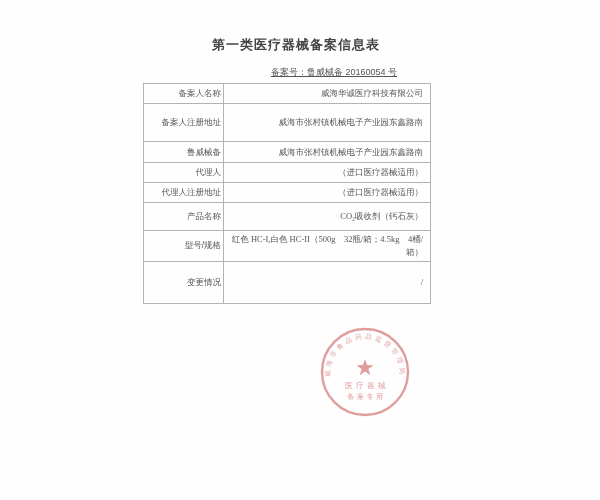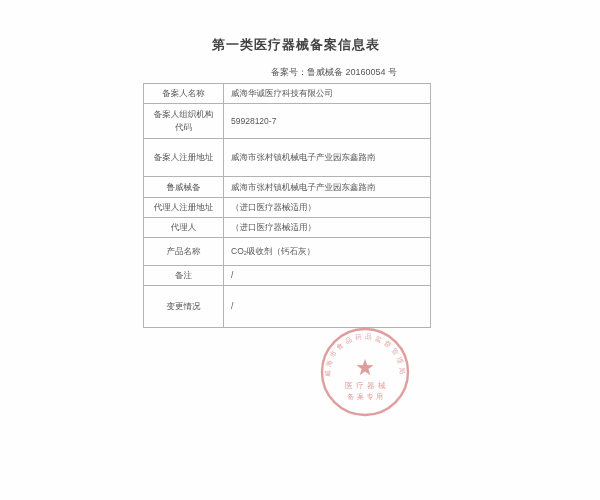--- a/index.html
+++ b/index.html
@@ -7,33 +7,34 @@
     width:600px;height:500px;background:#ffffff;position:relative;
     font-family:"Liberation Sans",sans-serif;color:#4f4f4f;overflow:hidden;
   }
   .page{position:absolute;inset:0;background:#fefefe;}
   .doc-title{
     position:absolute;top:36px;left:0;width:592px;text-align:center;
     font-size:13px;font-weight:bold;color:#444;letter-spacing:1px;
   }
   .record-number{
     position:absolute;top:66px;left:143px;width:288px;box-sizing:border-box;
-    text-align:right;padding-right:34px;font-size:9px;color:#555;
+    text-align:right;padding-right:34px;font-size:9px;color:#555;text-decoration:underline;
   }
   table.form{
     position:absolute;left:143px;top:83px;width:288px;
     border-collapse:collapse;table-layout:fixed;
   }
   table.form td{
     border:1px solid #b3b3b3;font-size:8.5px;color:#565656;
     white-space:pre-line;vertical-align:middle;line-height:1.5;
     overflow:hidden;
+    text-align:right;
   }
   td.lbl{width:75px;text-align:center;padding:1px 2px;}
-  td.val{padding:2px 7px;text-align:left;}
+  td.val{padding:2px 7px;text-align:left;font-family:Liberation Serif, serif;}
   td.val-center{text-align:center;padding:2px 4px;line-height:2.2;}
   td.val-top{vertical-align:top;padding-top:2px;}
   .seal{
     position:absolute;left:315px;top:322px;width:100px;height:100px;
     opacity:0.55;pointer-events:none;
   }
 </style>
 </head>
 <body>
 
@@ -42,48 +43,43 @@
   <div class="doc-title">第一类医疗器械备案信息表</div>
 
   <div class="record-number">备案号：鲁威械备 20160054 号</div>
 
   <table class="form">
     <tbody>
       <tr style="height:20px">
         <td class="lbl">备案人名称</td>
         <td class="val">威海华诚医疗科技有限公司</td>
       </tr>
-      <tr style="height:35px">
-        <td class="lbl">备案人组织机构
-代码</td>
-        <td class="val">59928120-7</td>
-      </tr>
       <tr style="height:38px">
         <td class="lbl">备案人注册地址</td>
         <td class="val">威海市张村镇机械电子产业园东鑫路南</td>
       </tr>
       <tr style="height:21px">
         <td class="lbl">鲁威械备</td>
         <td class="val">威海市张村镇机械电子产业园东鑫路南</td>
       </tr>
       <tr style="height:20px">
-        <td class="lbl">代理人注册地址</td>
+        <td class="lbl">代理人</td>
         <td class="val">（进口医疗器械适用）</td>
       </tr>
       <tr style="height:20px">
-        <td class="lbl">代理人</td>
+        <td class="lbl">代理人注册地址</td>
         <td class="val">（进口医疗器械适用）</td>
       </tr>
       <tr style="height:28px">
         <td class="lbl">产品名称</td>
         <td class="val">CO₂吸收剂（钙石灰）</td>
       </tr>
-      <tr style="height:20px">
-        <td class="lbl">备注</td>
-        <td class="val">/</td>
+      <tr style="height:22px">
+        <td class="lbl">型号/规格</td>
+        <td class="val">红色 HC-I,白色 HC-II（500g　32瓶/箱；4.5kg　4桶/箱）</td>
       </tr>
       <tr style="height:42px">
         <td class="lbl">变更情况</td>
         <td class="val val-top">/</td>
       </tr>
     </tbody>
   </table>
 
   <svg class="seal" viewBox="0 0 100 100">
     <defs>

